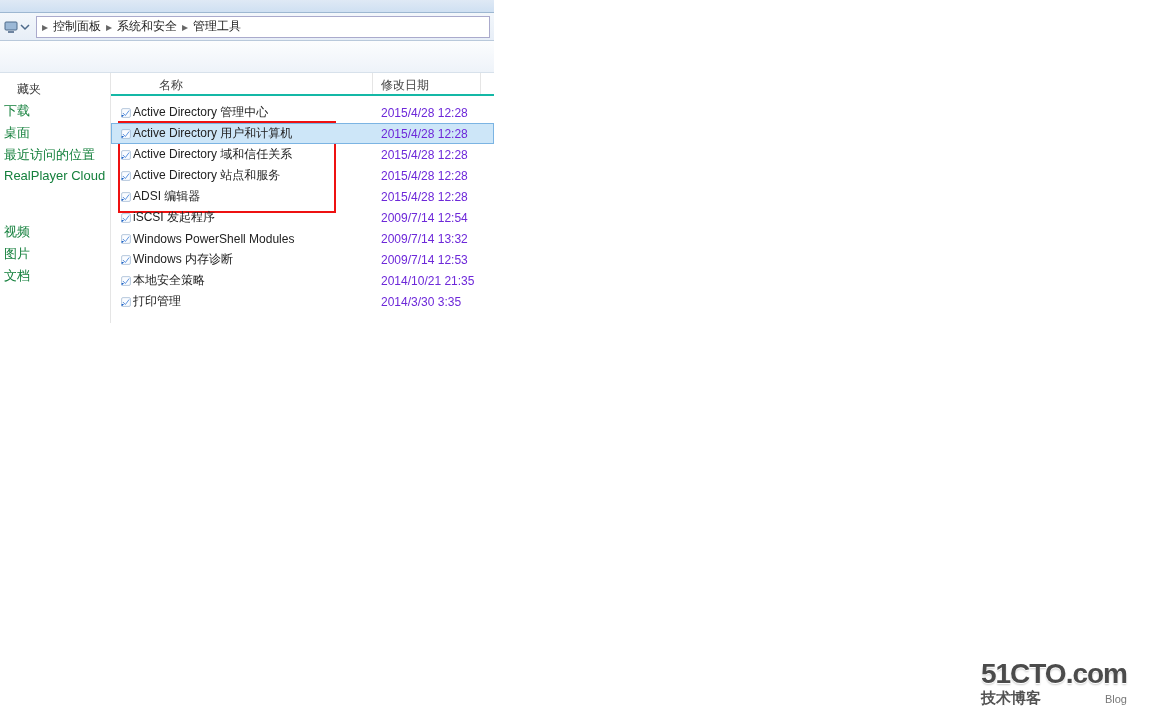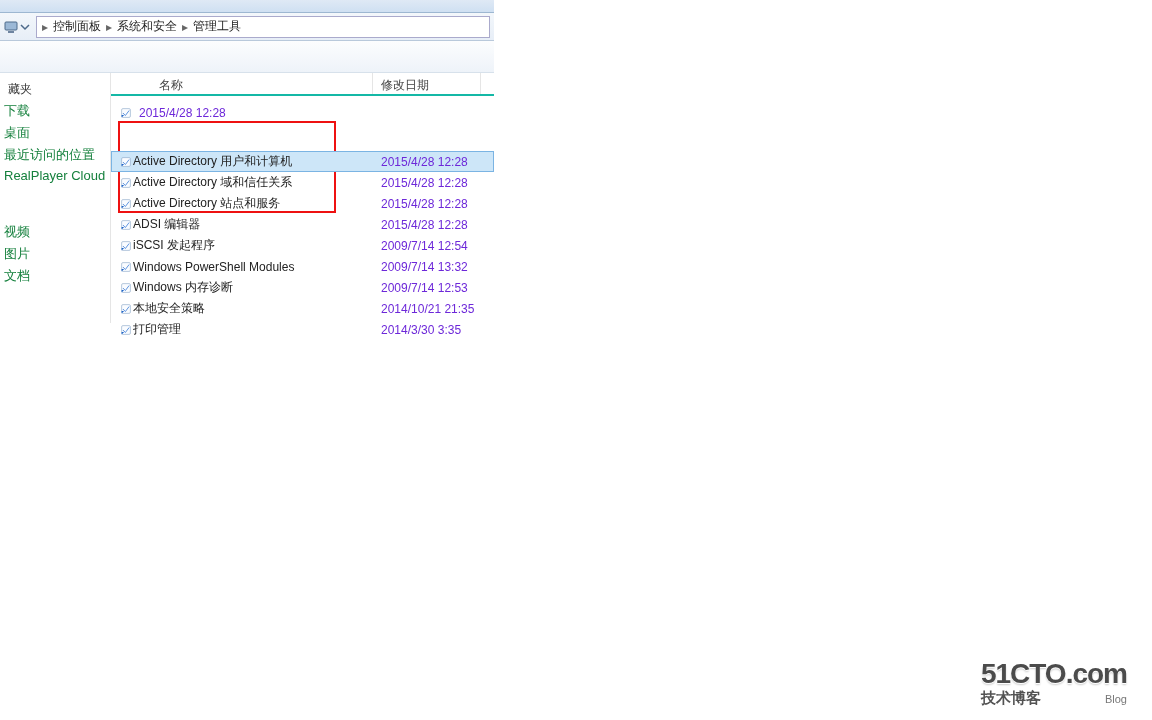--- a/index.html
+++ b/index.html
@@ -8,30 +8,30 @@
   .titlebar-strip { height: 13px; background: linear-gradient(#dfe9f5,#cfe0f2); border-bottom: 1px solid #9db7d1; }
   .addressbar { height: 28px; background: linear-gradient(#f3f7fb,#e7eef7); display: flex; align-items: center; padding: 0 4px; border-bottom: 1px solid #b9c9db; }
   .nav-icons { display: flex; align-items: center; gap: 2px; margin-right: 6px; }
   .nav-icons svg { display: block; }
   .breadcrumb { flex: 1; height: 22px; background: #fff; border: 1px solid #aac; display: flex; align-items: center; padding-left: 3px; font-size: 12px; color: #222; }
   .crumb { display: flex; align-items: center; height: 100%; padding: 0 3px; cursor: default; }
   .crumb-delim { color: #666; padding: 0 2px; font-family: Arial; }
   .toolbar-gap { height: 32px; background: linear-gradient(#fcfdfe,#eef3f9); border-bottom: 1px solid #d7e1eb; }
   .body { display: flex; height: calc(100% - 13px - 28px - 32px); }
   .sidebar { width: 111px; border-right: 1px solid #e5e5e5; padding-top: 6px; background: #fff; }
-  .sidebar-heading { font-size: 12px; color: #333; padding: 2px 2px 2px 8px; font-weight: normal; }
+  .sidebar-heading { font-size: 12px; color: #333; padding: 2px 2px 2px 17px; font-weight: normal; }
   .sidebar-item { font-size: 13px; color: #15803d; padding: 2px 2px 2px 4px; cursor: default; white-space: nowrap; overflow: hidden; }
   .sidebar-spacer { height: 18px; }
   .main { flex: 1; position: relative; }
   .col-headers { display: flex; height: 23px; border-bottom: 2px solid #14b8a6; color: #444; }
   .col-name { width: 262px; padding: 4px 0 0 48px; border-right: 1px solid #e5e5e5; }
   .col-date { width: 108px; padding: 4px 0 0 8px; border-right: 1px solid #e5e5e5; }
   .rows { position: relative; padding-top: 6px; }
   .row { display: flex; height: 21px; align-items: center; position: relative; }
-  .row-selected { background: #cde6f8; outline: 1px solid #7bb4e3; outline-offset: -1px; margin-top: 28px; }
+  .row-selected { background: #cde6f8; outline: 1px solid #7bb4e3; outline-offset: -1px; }
   .cell-icon { width: 20px; padding-left: 10px; display:flex; align-items:center;}
   .cell-name { width: 242px; padding-left: 2px; color: #222; white-space: nowrap; overflow: hidden; }
   .cell-date { width: 108px; padding-left: 8px; color: #6d28d9; white-space: nowrap; }
   .file-icon { width: 16px; height: 16px; display: inline-block; }
   .highlight-box { position: absolute; left: 7px; top: 25px; width: 218px; height: 92px; border: 2px solid #e11; pointer-events: none; }
   .watermark { position: fixed; right: 25px; bottom: 14px; text-align: right; line-height: 1.1; }
   .wm-top { font-family: Arial, sans-serif; font-size: 28px; font-weight: 700; color: #4b4b4b; text-shadow: 0 1px 0 #fff, 0 2px 2px rgba(0,0,0,.2); letter-spacing: -1px;}
   .wm-bottom { font-family: "Microsoft YaHei", sans-serif; font-size: 15px; font-weight: 700; color: #535353; display:flex; align-items:baseline; justify-content:space-between; }
   .wm-bottom small { font-size: 11px; font-weight: 400; color:#777; margin-left:6px;}
 </style>
@@ -85,20 +85,21 @@
       <div class="rows" id="rows">
         <div class="highlight-box"></div>
       <div class="row">
             <span class="cell-icon">
               <svg class="file-icon" viewBox="0 0 16 16">
                 <rect x="1" y="1" width="14" height="14" rx="2" fill="#fafcff" stroke="#8aa6c9"></rect>
                 <path d="M3 8 L7 12 L13 4" stroke="#3a7bd5" fill="none" stroke-width="1.3"></path>
                 <path d="M1 15 L5 11 L1 11 Z" fill="#1e64c8"></path>
               </svg>
             </span>
+            <span class="cell-name">Active Directory 管理中心</span>
             <span class="cell-date">2015/4/28 12:28</span>
           </div>
           <div class="row row-selected">
             <span class="cell-icon">
               <svg class="file-icon" viewBox="0 0 16 16">
                 <rect x="1" y="1" width="14" height="14" rx="2" fill="#fafcff" stroke="#8aa6c9"></rect>
                 <path d="M3 8 L7 12 L13 4" stroke="#3a7bd5" fill="none" stroke-width="1.3"></path>
                 <path d="M1 15 L5 11 L1 11 Z" fill="#1e64c8"></path>
               </svg>
             </span>

